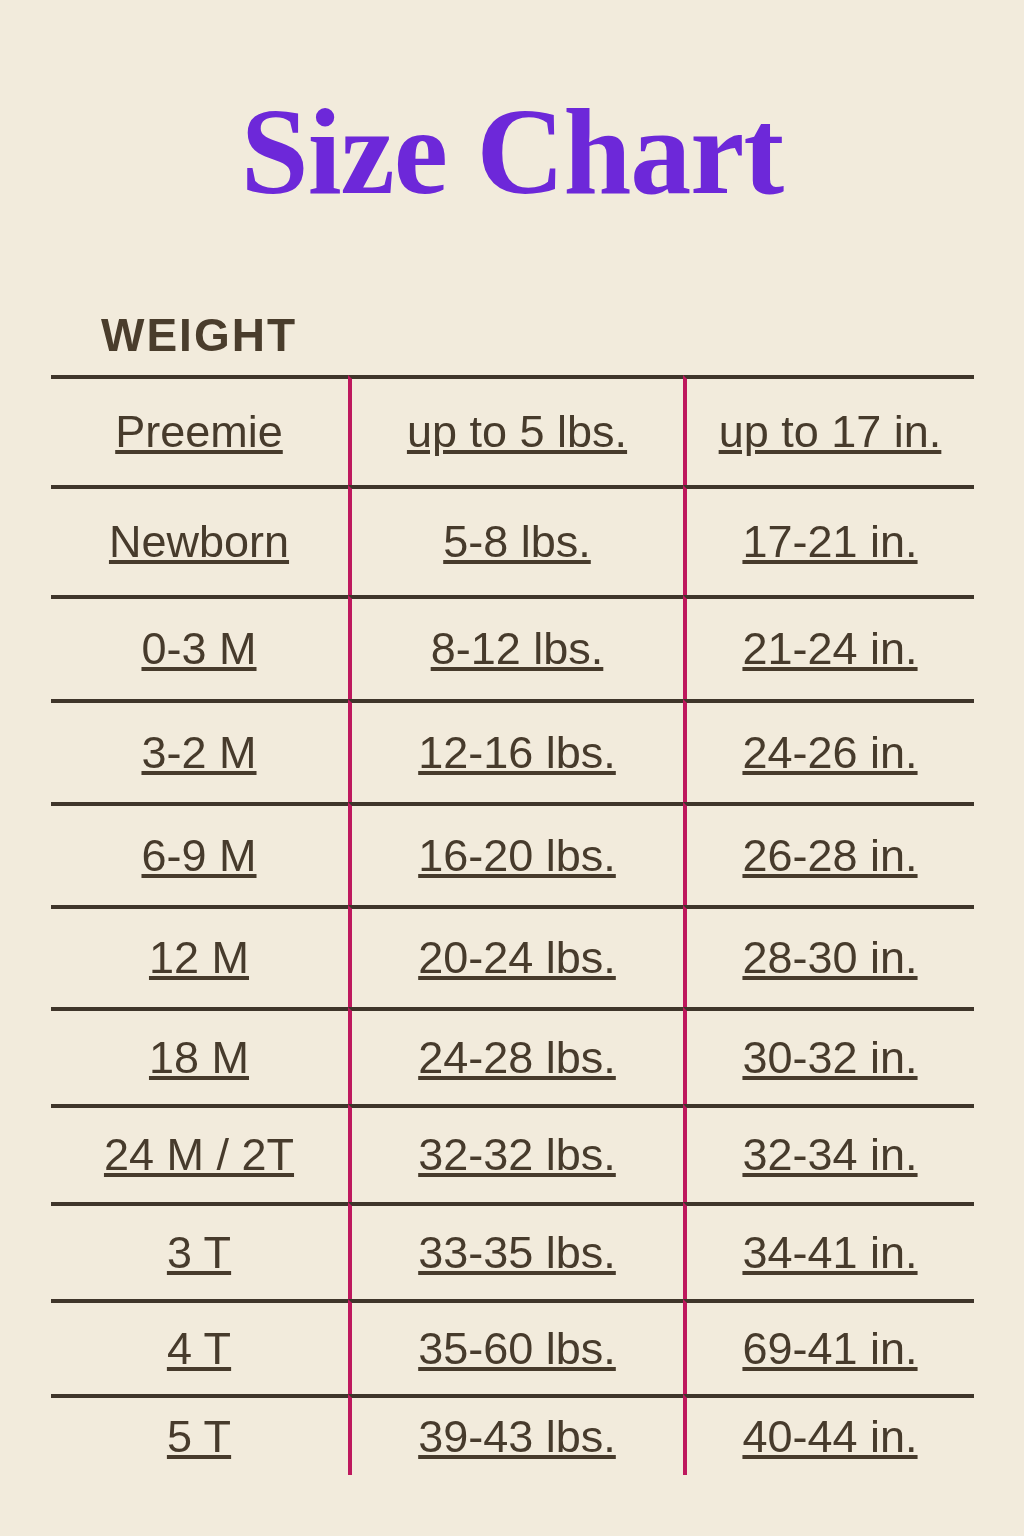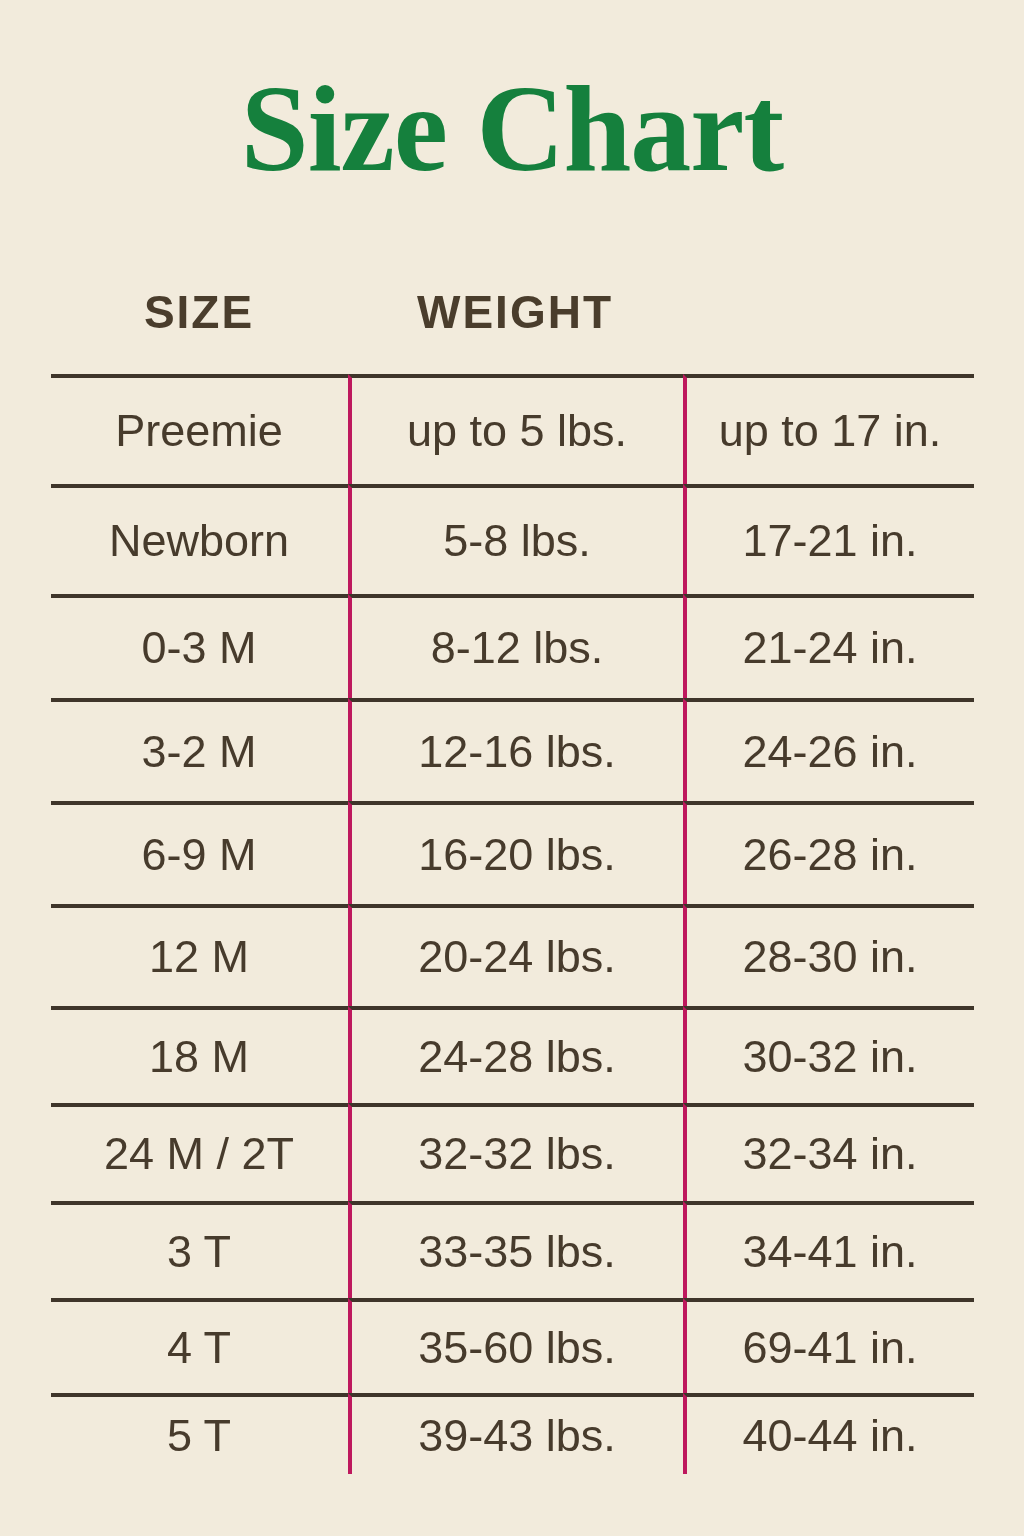--- a/index.html
+++ b/index.html
@@ -8,27 +8,27 @@
   }
   body {
     width: 1024px;
     height: 1536px;
     background: #f2ebdc;
     font-family: "Liberation Sans", sans-serif;
     color: #473b2c;
     overflow: hidden;
   }
   .page-title {
-    margin-top: 56px;
+    margin-top: 79px;
     text-align: center;
     font-family: "Liberation Serif", serif;
     font-weight: bold;
     font-size: 122px;
     line-height: 1.2;
-    color: #15803d;
+    color: #6d28d9;
     letter-spacing: -1px;
   }
   .size-table {
     width: 923px;
     margin: 0 auto;
   }
   .header-row {
     display: grid;
     grid-template-columns: 297px 335px 291px;
     margin-top: 62px;
@@ -40,21 +40,22 @@
     font-weight: bold;
     font-size: 46px;
     letter-spacing: 2px;
     color: #4a3d2c;
     height: 56px;
   }
   .body-grid {
     display: grid;
     grid-template-columns: 297px 335px 291px;
     grid-template-rows: 110px 110px 104px 103px 103px 102px 97px 98px 97px 95px 81px;
-    margin-top: 34px;
+    margin-top: 12px;
+    text-decoration: underline;
   }
   .t-row { display: contents; }
   .cell {
     display: flex;
     align-items: center;
     justify-content: center;
     font-size: 45px;
     color: #473b2c;
     border-top: 4px solid #3f352a;
   }
@@ -63,21 +64,20 @@
   }
 </style>
 </head>
 <body>
 
 <h1 class="page-title">Size Chart</h1>
 
 <div class="size-table">
 
   <div class="header-row">
-    <div class="header-cell">SIZE</div>
     <div class="header-cell">WEIGHT</div>
   </div>
 
   <div class="body-grid">
     <div class="t-row">
       <div class="cell col-1">Preemie</div>
       <div class="cell col-2">up to 5 lbs.</div>
       <div class="cell col-3">up to 17 in.</div>
     </div>
     <div class="t-row">

